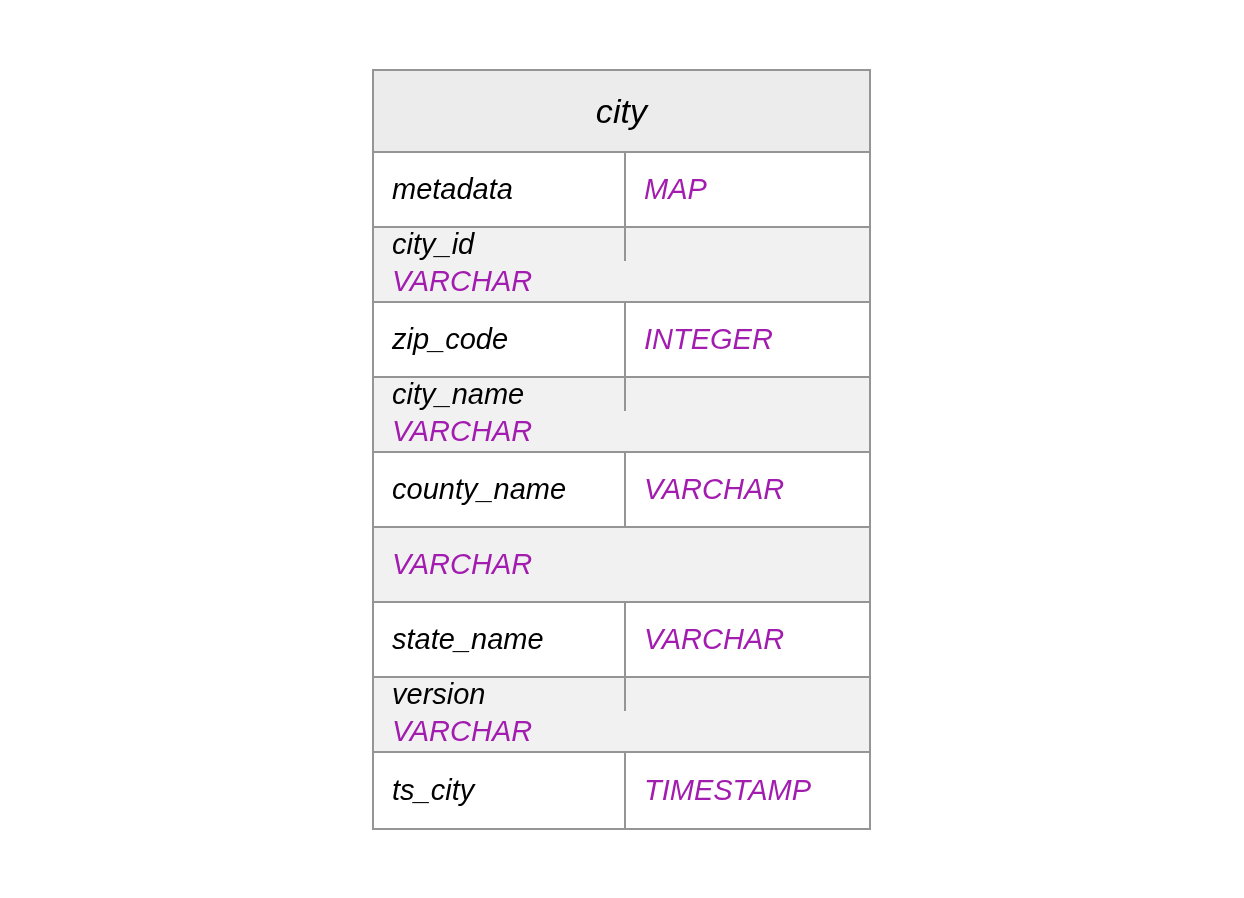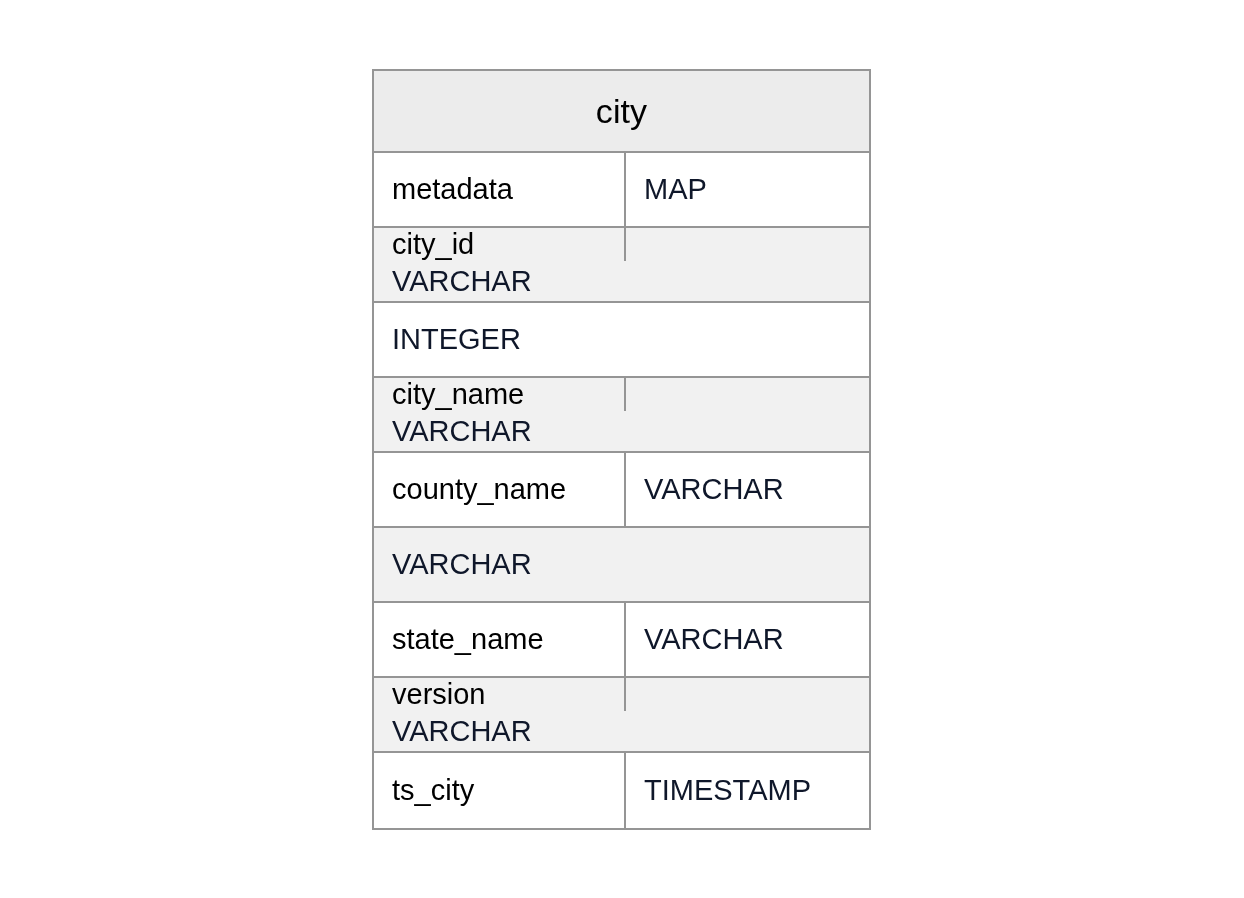--- a/index.html
+++ b/index.html
@@ -11,20 +11,21 @@
     height: 898px;
     background: #ffffff;
     font-family: "Liberation Sans", sans-serif;
     overflow: hidden;
   }
 
   #canvas {
     position: relative;
     width: 1188px;
     height: 898px;
+    font-style: italic;
   }
 
   
   .entity {
     position: absolute;
     left: 372px;
     top: 69px;
     width: 499px;
     box-sizing: border-box;
     border: 2px solid #959595;
@@ -77,21 +78,21 @@
     white-space: nowrap;
     overflow: hidden;
   }
   .field-type {
     flex: 1;
     box-sizing: border-box;
     display: flex;
     align-items: center;
     padding-left: 18px;
     font-size: 29px;
-    color: #0f172a;
+    color: #a21caf;
     white-space: nowrap;
     overflow: hidden;
   }
 </style>
 </head>
 <body>
 
 <div id="canvas">
 
   <div class="entity">
@@ -103,20 +104,21 @@
     <div id="field-list">
         <div class="field-row">
           <div class="field-name">metadata</div>
           <div class="field-type">MAP</div>
         </div>
         <div class="field-row striped">
           <div class="field-name">city_id</div>
           <div class="field-type">VARCHAR</div>
         </div>
         <div class="field-row">
+          <div class="field-name">zip_code</div>
           <div class="field-type">INTEGER</div>
         </div>
         <div class="field-row striped">
           <div class="field-name">city_name</div>
           <div class="field-type">VARCHAR</div>
         </div>
         <div class="field-row">
           <div class="field-name">county_name</div>
           <div class="field-type">VARCHAR</div>
         </div>

